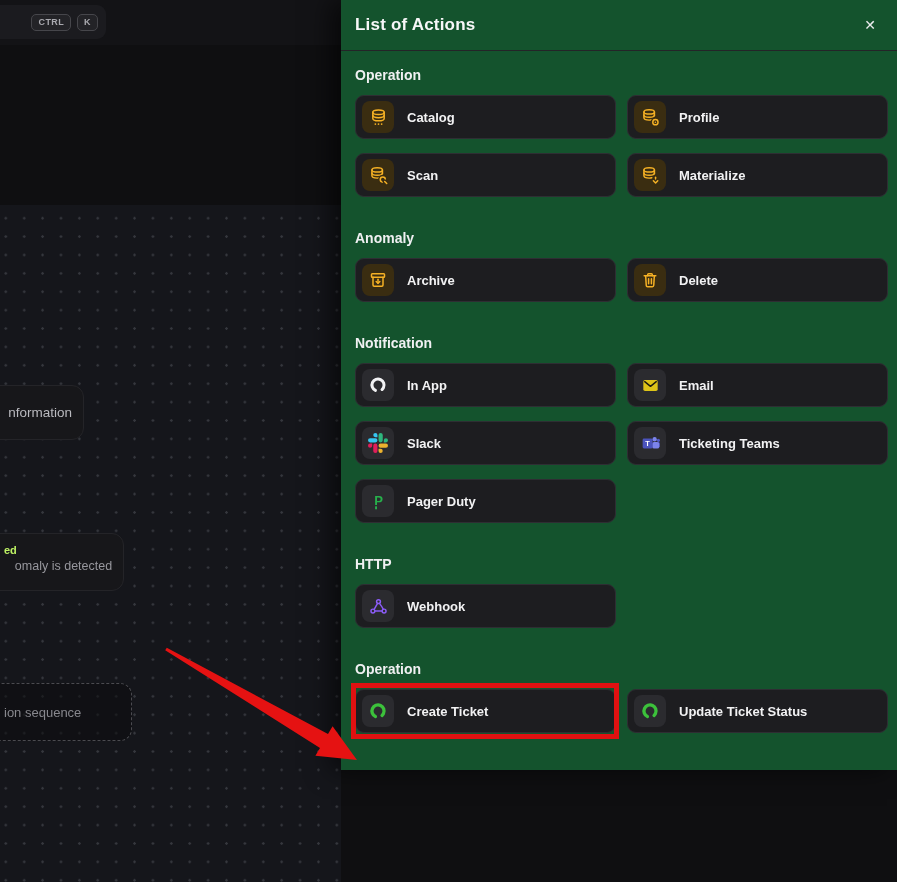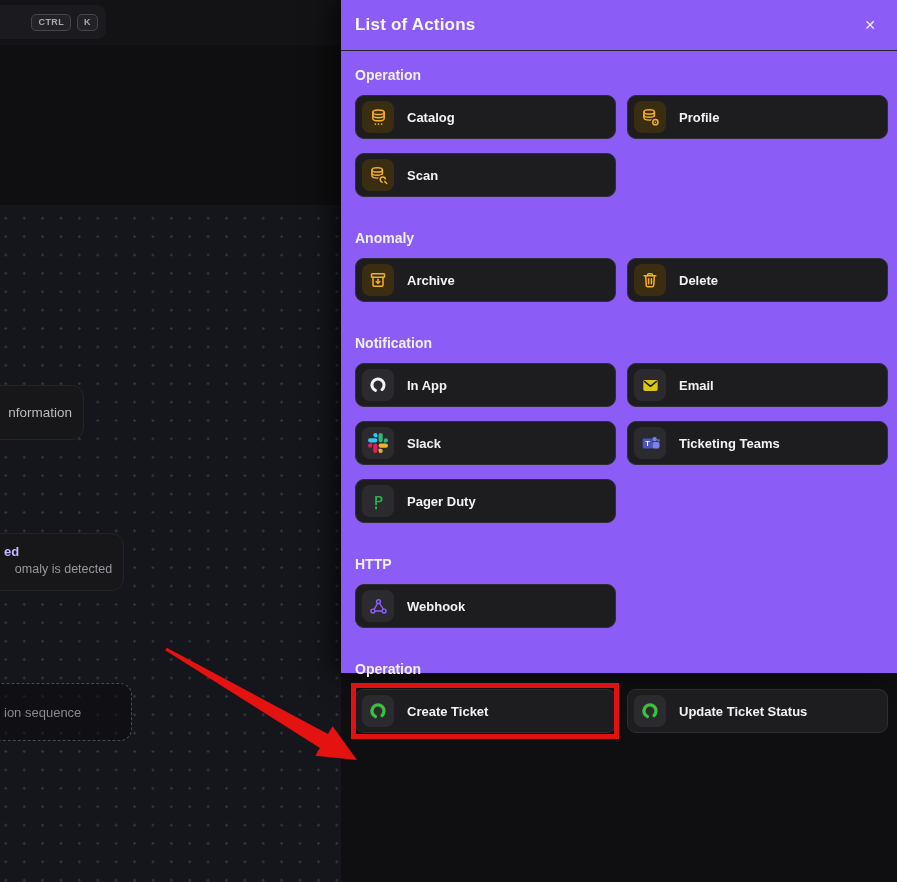--- a/index.html
+++ b/index.html
@@ -16,28 +16,28 @@
        letter-spacing:.4px;border-radius:5px;padding:3px 6px;line-height:1;}
   .canvas-mid{position:absolute;left:0;top:45px;width:341px;height:160px;background:#0f0f11;}
   .canvas-dots{position:absolute;left:0;top:205px;width:341px;height:677px;background-color:#15161b;
                background-image:radial-gradient(circle,#35373d 1.1px,transparent 1.45px);
                background-size:18.4px 18.4px;background-position:15px 4px;}
   .node{position:absolute;background:#17171a;border:1px solid #242428;border-radius:12px;
         box-sizing:border-box;z-index:5;}
   .node-info{left:-140px;top:385px;width:224px;height:55px;display:flex;align-items:center;
              justify-content:flex-end;padding-right:11px;color:#bababf;font-size:13.5px;}
   .node-detect{left:-152px;top:533px;width:276px;height:58px;padding:10px 0 0 155px;}
-  .node-detect .l1{color:#c4b5fd;font-size:13px;font-weight:600;}
+  .node-detect .l1{color:#bef264;font-size:11px;font-weight:600;}
   .node-detect .l2{color:#97979d;font-size:12.5px;margin-top:3px;text-align:center;}
   .node-seq{left:-160px;top:683px;width:292px;height:58px;background:rgba(12,12,14,.55);
             border:1.6px dashed #4b4b50;display:flex;align-items:center;padding-left:163px;
             color:#87878d;font-size:13px;}
 
   
-  .panel{position:absolute;left:341px;top:0;width:556px;height:673px;background:#8b5cf6;
+  .panel{position:absolute;left:341px;top:0;width:556px;height:770px;background:#14532d;
          box-shadow:-10px 0 24px rgba(0,0,0,.6);box-sizing:border-box;z-index:10;}
   .panel-header{height:50px;padding:0 17px 0 14px;border-bottom:1px solid #242428;
                 display:flex;align-items:center;justify-content:space-between;}
   .panel-title{font-size:17px;font-weight:600;letter-spacing:.2px;color:#f7f7f8;}
   .close-btn{color:#ececef;font-size:14px;cursor:pointer;line-height:1;padding:4px;}
   .panel-body{padding:16px 9px 12px 14px;}
   .section{margin-top:33px;}
   .section:first-child{margin-top:0;}
   .section-title{font-size:14px;font-weight:600;color:#f0f0f2;margin-bottom:12px;}
   .grid{display:grid;grid-template-columns:1fr 1fr;column-gap:11px;row-gap:14px;}
@@ -130,20 +130,35 @@
                   <circle cx="16.9" cy="16.7" r="2.9" stroke="#3a2d11" stroke-width="5"></circle>
                   <circle cx="16.9" cy="16.7" r="2.9"></circle>
                   <path d="M19.1 18.9 L21.4 21.2" stroke="#3a2d11" stroke-width="5"></path>
                   <path d="M19.1 18.9 L21.4 21.2"></path>
                 </svg>
               </span>
     <span class="action-label">Scan</span>
   </div>
 
 
+  <div class="action-btn">
+    <span class="icon-box amber">
+                <svg viewBox="0 0 24 24" width="21" height="21" fill="none" stroke="#f5b125" stroke-width="1.7" stroke-linecap="round" stroke-linejoin="round">
+                  <ellipse cx="10.5" cy="5.6" rx="6" ry="2.5"></ellipse>
+                  <path d="M4.5 5.6 V12.4 C4.5 13.8 7.1 15 10.5 15 C11.6 15 12.6 14.9 13.5 14.6"></path>
+                  <path d="M16.5 5.6 V10"></path>
+                  <path d="M4.5 9 C4.5 10.4 7.1 11.6 10.5 11.6 C13.8 11.6 16.5 10.4 16.5 9"></path>
+                  <path d="M17.8 14 V20.6" stroke="#3a2d11" stroke-width="5"></path>
+                  <path d="M17.8 14 V20.6"></path>
+                  <path d="M15.3 18.1 L17.8 20.6 L20.3 18.1" stroke="#3a2d11" stroke-width="5"></path>
+                  <path d="M15.3 18.1 L17.8 20.6 L20.3 18.1"></path>
+                </svg>
+              </span>
+    <span class="action-label">Materialize</span>
+  </div>
 </div>
   </div>
 
   <div class="section">
     <div class="section-title">Anomaly</div>
     <div class="grid">
   <div class="action-btn">
     <span class="icon-box amber">
                 <svg viewBox="0 0 24 24" width="20" height="20" fill="none" stroke="#f5b125" stroke-width="1.8" stroke-linecap="round" stroke-linejoin="round">
                   <rect x="4.2" y="4.6" width="15.6" height="4" rx="0.9"></rect>

